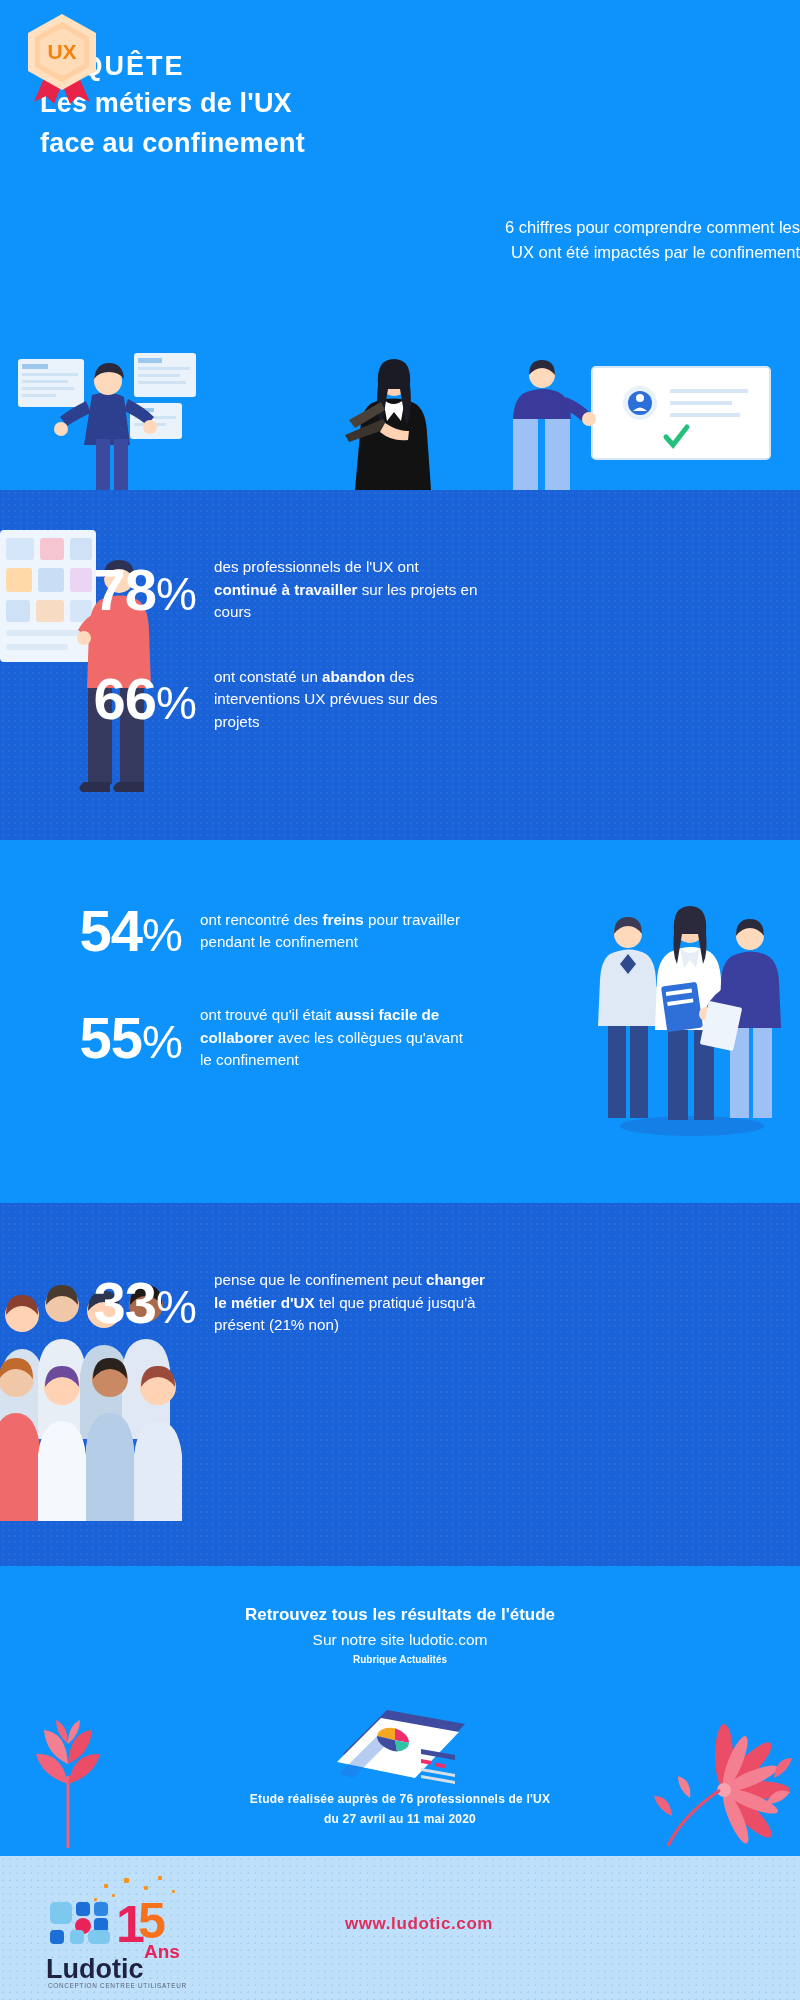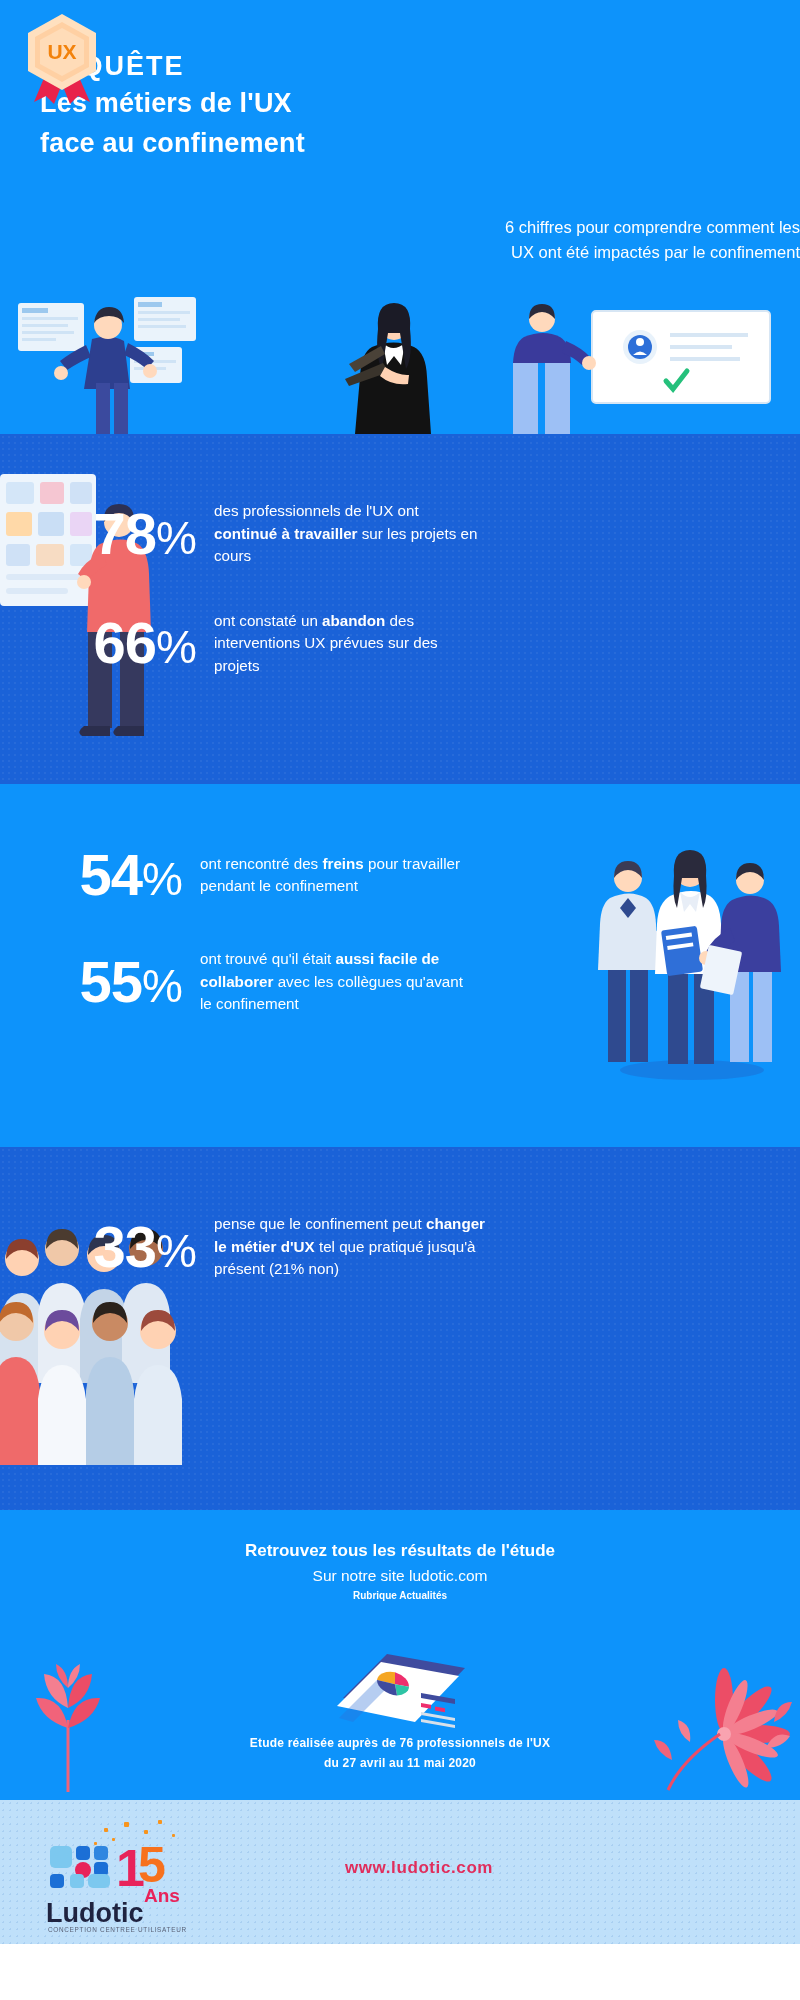--- a/index.html
+++ b/index.html
@@ -23,21 +23,21 @@
 
   
   .dots::before{
     content:""; position:absolute; inset:0;
     background-image: radial-gradient(rgba(255,255,255,.055) 1px, transparent 1px);
     background-size: 6px 6px;
     pointer-events:none;
   }
 
   
-  #hero { height: 434px; }
+  #hero { height: 490px; }
   .hero-title {
     position: relative;
     padding-top: 48px;
     color: #fff;
     z-index: 4;
     margin-left: 40px;
   }
   .hero-title .t1 {
     font-size: 27px; font-weight: 700; letter-spacing: 2.0px; line-height: 1.35;
   }
@@ -104,21 +104,21 @@
   #sec2-illus { position: absolute; right: 8px; top: 50px; width: 200px; height: 250px; z-index: 2; }
 
   
   #sec3 { height: 363px; }
   #sec3 .stat-rows { padding-top: 66px; }
   #sec3 .stat-row + .stat-row { margin-top: 40px; }
   #sec3-illus { position: absolute; left: 0; top: 68px; width: 196px; height: 250px; z-index: 2; }
 
   
   #cta { height: 290px; }
-  .cta-text { position: relative; text-align: center; padding-top: 28px; color: #fff; z-index: 5; }
+  .cta-text { position: relative; text-align: center; padding-top: 36px; color: #fff; z-index: 5; }
   .cta-l1 { font-size: 17px; font-weight: 700; line-height: 1.5; }
   .cta-l2 { font-size: 15.5px; font-weight: 400; line-height: 1.6; }
   .cta-l3 { font-size: 10px; font-weight: 700; line-height: 1.55; }
   #cta-doc { position: absolute; left: 50%; transform: translateX(-50%); top: 130px; width: 150px; height: 100px; z-index: 4; }
   .credit {
     position: absolute; left: 0; right: 0; bottom: 26px;
     text-align: center; color: #fff;
     font-size: 12px; font-weight: 700; line-height: 1.65; letter-spacing: .2px;
     z-index: 5;
   }

